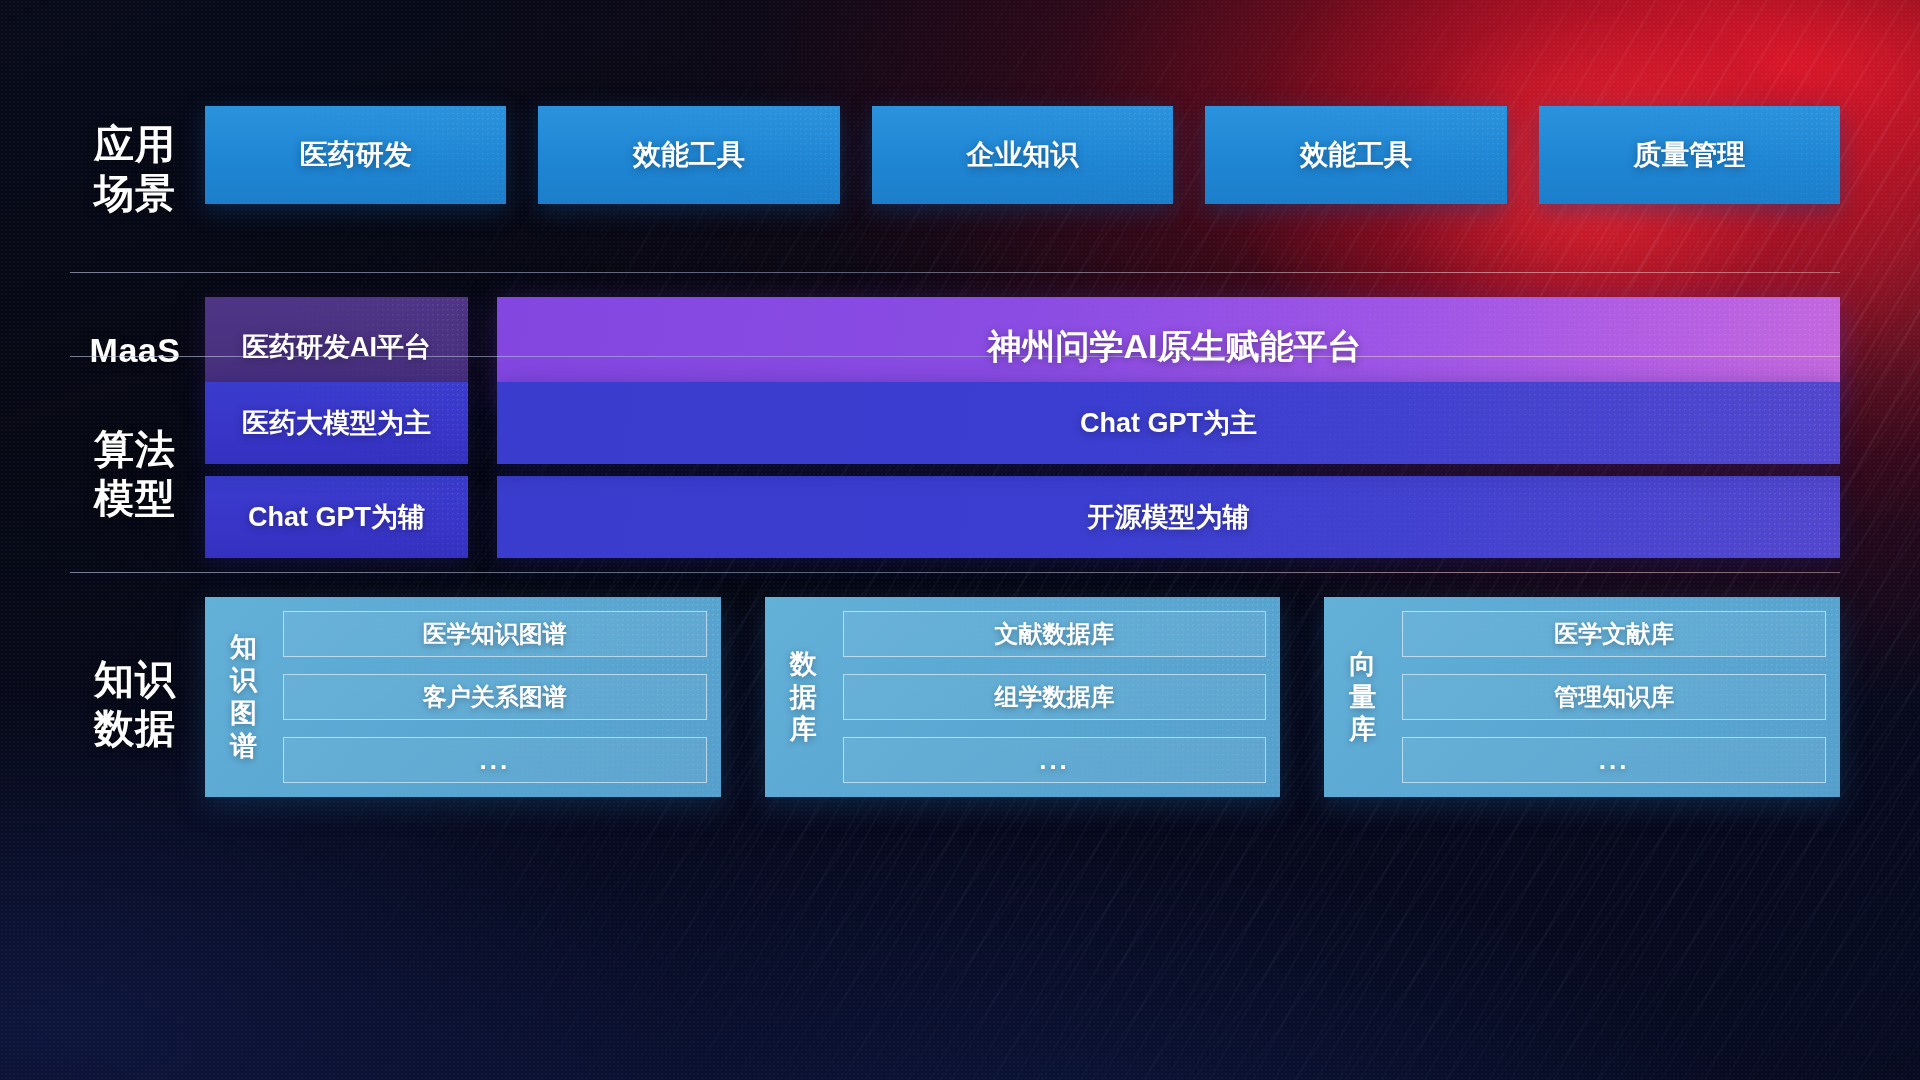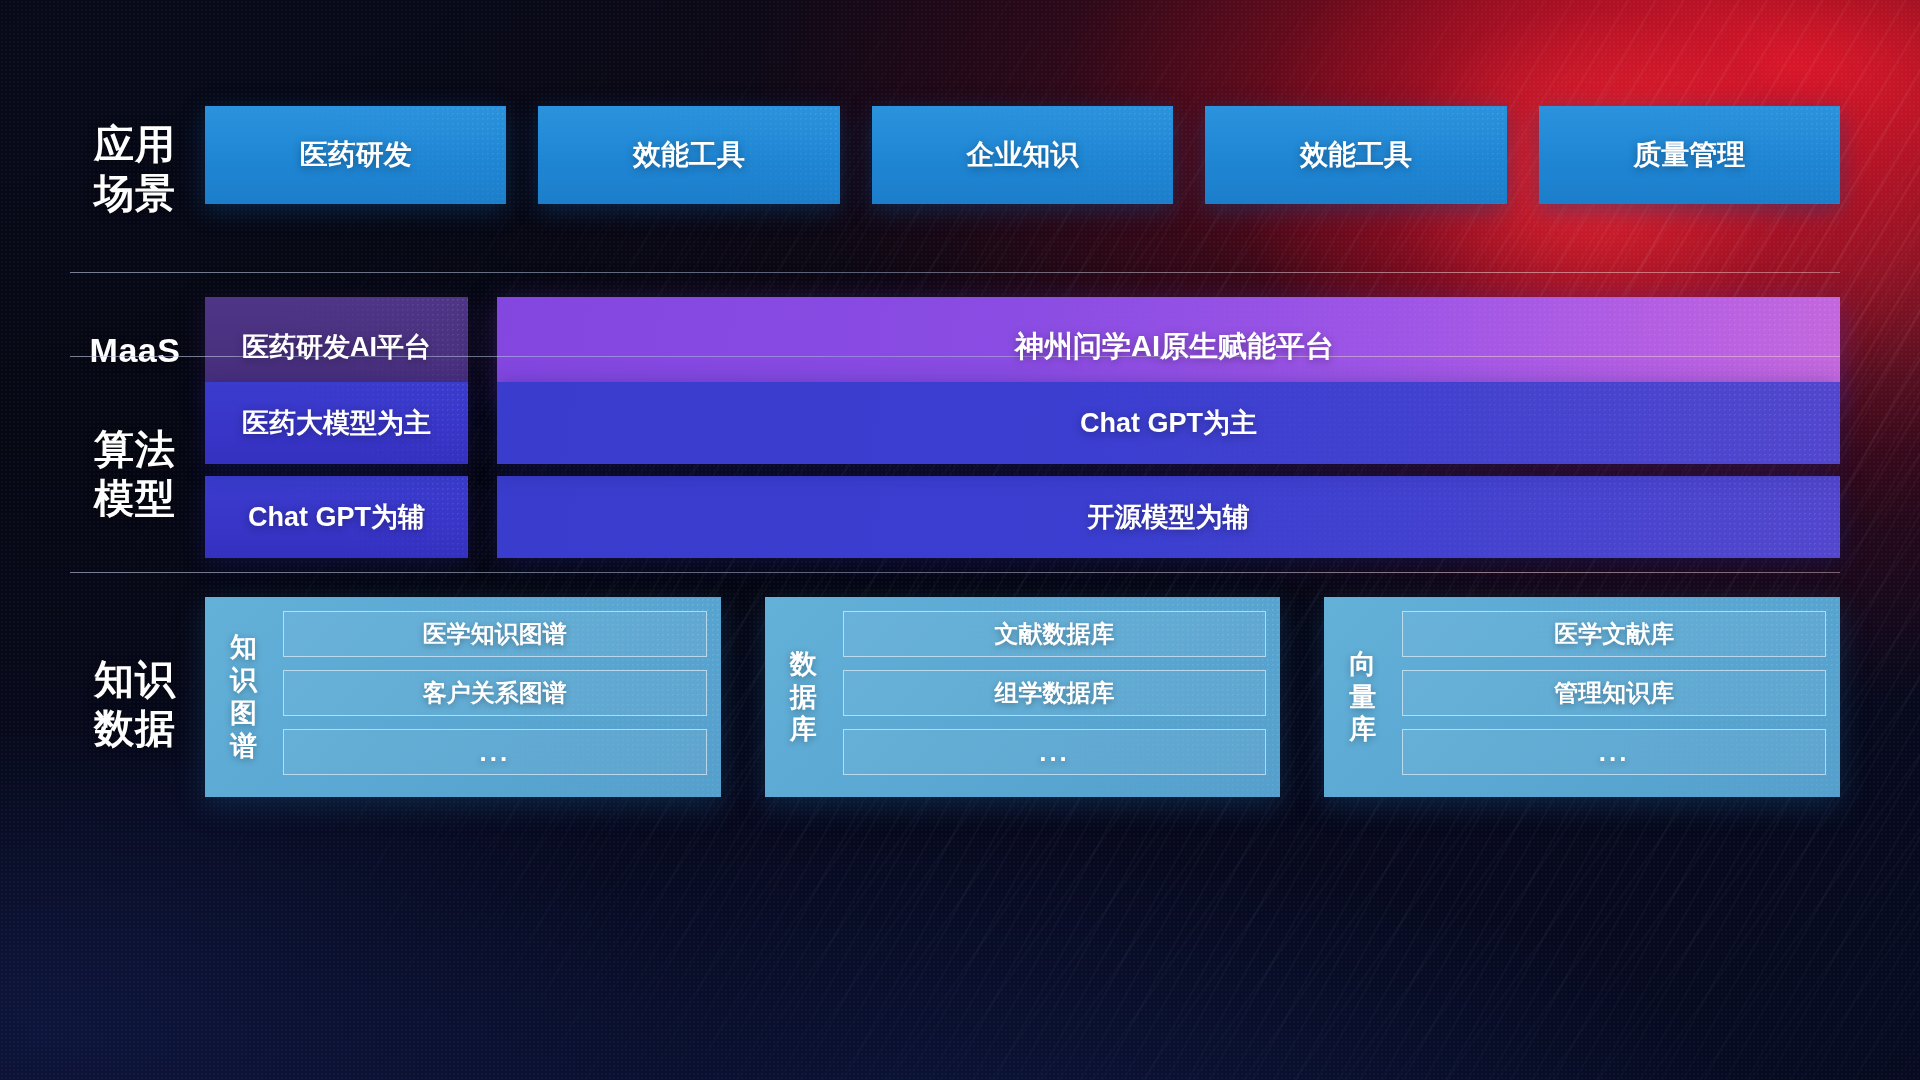--- a/index.html
+++ b/index.html
@@ -142,21 +142,21 @@
 
   
   #row-maas { top: 297px; left: 205px; width: 1635px; height: 100px; text-align: right; }
   #maas-left {
     width: 263px; height: 100px; font-size: 27px;
     background: linear-gradient(180deg, #4e3585 0%, #4a3180 60%, #452d79 100%);
     margin-right: 29px;
     box-shadow: 0 6px 22px rgba(40,20,80,0.5);
   }
   #maas-right {
-    flex: 1 1 0; height: 100px; font-size: 29px;
+    flex: 1 1 0; height: 100px; font-size: 34px;
     background: linear-gradient(100deg, #8347e0 0%, #8a4ce3 38%, #9d55e6 66%, #b65fe2 88%, #c468dd 100%);
     box-shadow: 0 6px 26px rgba(90,40,160,0.5);
     padding-left: 12px;
   }
 
   
   #row-alg1 { top: 382px; left: 205px; width: 1635px; height: 82px; }
   #row-alg2 { top: 476px; left: 205px; width: 1635px; height: 82px; }
   .alg-left {
     width: 263px; height: 82px; font-size: 27px;
@@ -209,21 +209,21 @@
   }
   .know-title .stack {
     display: block;
     width: 28px;
   }
   .know-items {
     position: relative; z-index: 2;
     flex: 1 1 auto;
     display: flex;
     flex-direction: column;
-    justify-content: flex-start;
+    justify-content: space-between;
     gap: 13px;
   }
   .know-item {
     height: 46px;
     display: flex;
     align-items: center;
     justify-content: center;
     color: #ffffff;
     font-size: 24px;
     font-weight: bold;

